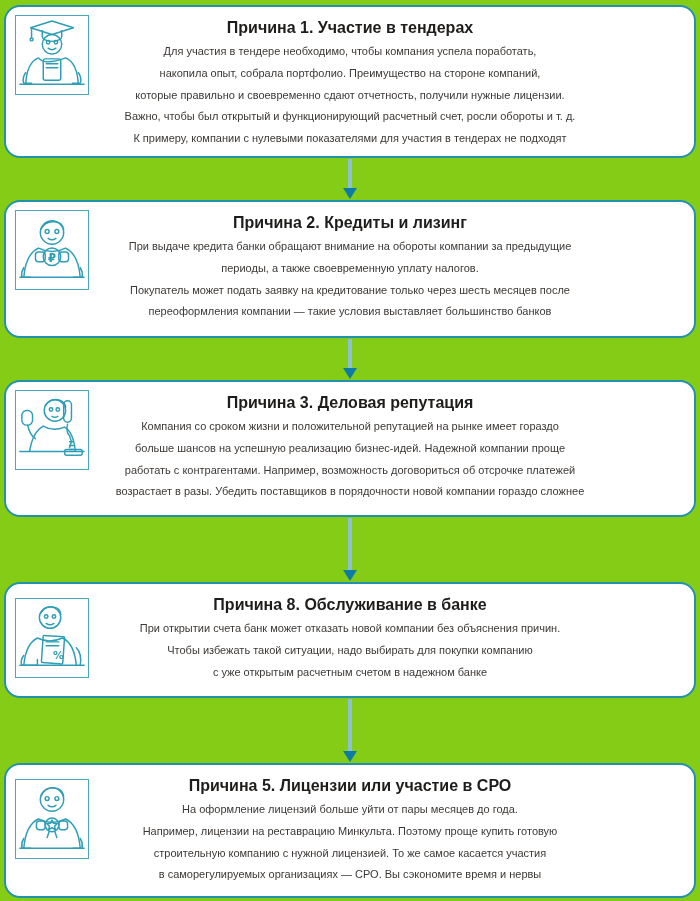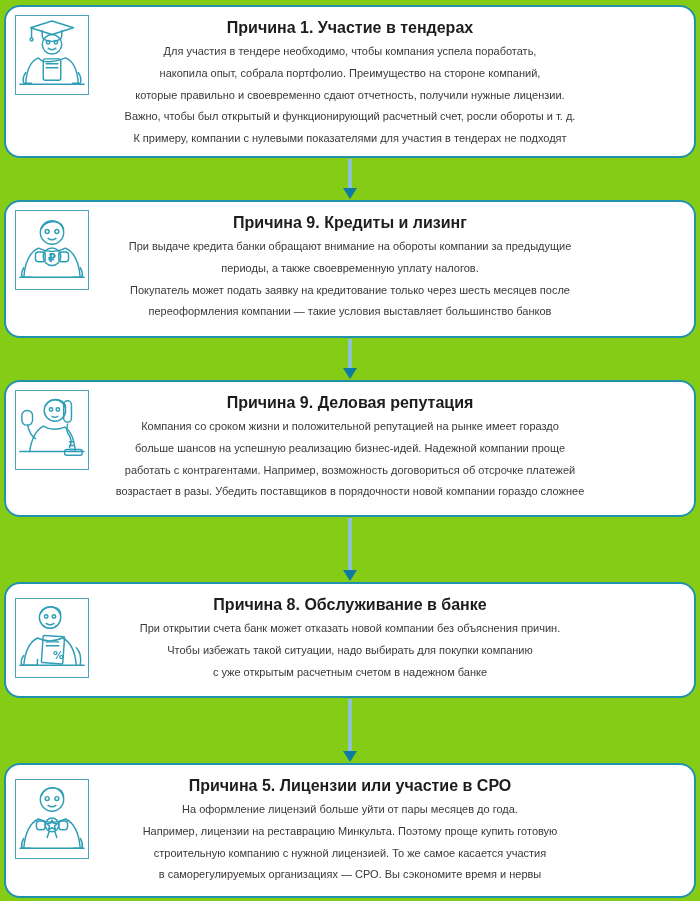--- a/index.html
+++ b/index.html
@@ -81,21 +81,21 @@
         <path class="ic" d="M8,68 q2,-24 15,-30 q14,7 28,0 q13,6 15,30"></path>
         <rect class="ic" x="20" y="42" width="10" height="10" rx="3"></rect>
         <rect class="ic" x="44" y="42" width="10" height="10" rx="3"></rect>
         <circle class="ic" cx="37" cy="47" r="9"></circle>
         <text class="ic-txt" x="33" y="52" font-size="12">₽</text>
         <path class="ic" d="M8,58 q-3,5 -2,10 h9 M66,58 q3,5 2,10 h-9"></path>
         <line class="ic" x1="4" y1="68" x2="70" y2="68"></line>
       </svg>
     </div>
     <div class="box-content">
-      <div class="box-title">Причина 9. Кредиты и лизинг</div>
+      <div class="box-title">Причина 2. Кредиты и лизинг</div>
       <div class="box-body">При выдаче кредита банки обращают внимание на обороты компании за предыдущие
 периоды, а также своевременную уплату налогов.
 Покупатель может подать заявку на кредитование только через шесть месяцев после
 переоформления компании — такие условия выставляет большинство банков</div>
     </div>
   </div>
 
   <div class="flow-arrow" id="arrow2">
     <div class="arrow-line"></div>
     <div class="arrow-head"></div>
@@ -113,21 +113,21 @@
         <path class="ic" d="M14,62 q3,-20 14,-26 q10,6 22,1 q9,5 11,25"></path>
         <rect class="ic" x="6" y="20" width="11" height="15" rx="5"></rect>
         <path class="ic" d="M12,35 q2,10 8,14"></path>
         <path class="ic" d="M53,34 q-2,8 2,12 l2,6 m0,0 l-2,6"></path>
         <path class="ic" d="M55,52 h4 m-4,4 h4 m-4,4 h4"></path>
         <rect class="ic" x="50" y="60" width="18" height="6" rx="2"></rect>
         <line class="ic" x1="4" y1="62" x2="70" y2="62"></line>
       </svg>
     </div>
     <div class="box-content">
-      <div class="box-title">Причина 9. Деловая репутация</div>
+      <div class="box-title">Причина 3. Деловая репутация</div>
       <div class="box-body">Компания со сроком жизни и положительной репутацией на рынке имеет гораздо
 больше шансов на успешную реализацию бизнес-идей. Надежной компании проще
 работать с контрагентами. Например, возможность договориться об отсрочке платежей
 возрастает в разы. Убедить поставщиков в порядочности новой компании гораздо сложнее</div>
     </div>
   </div>
 
   <div class="flow-arrow" id="arrow3">
     <div class="arrow-line"></div>
     <div class="arrow-head"></div>

